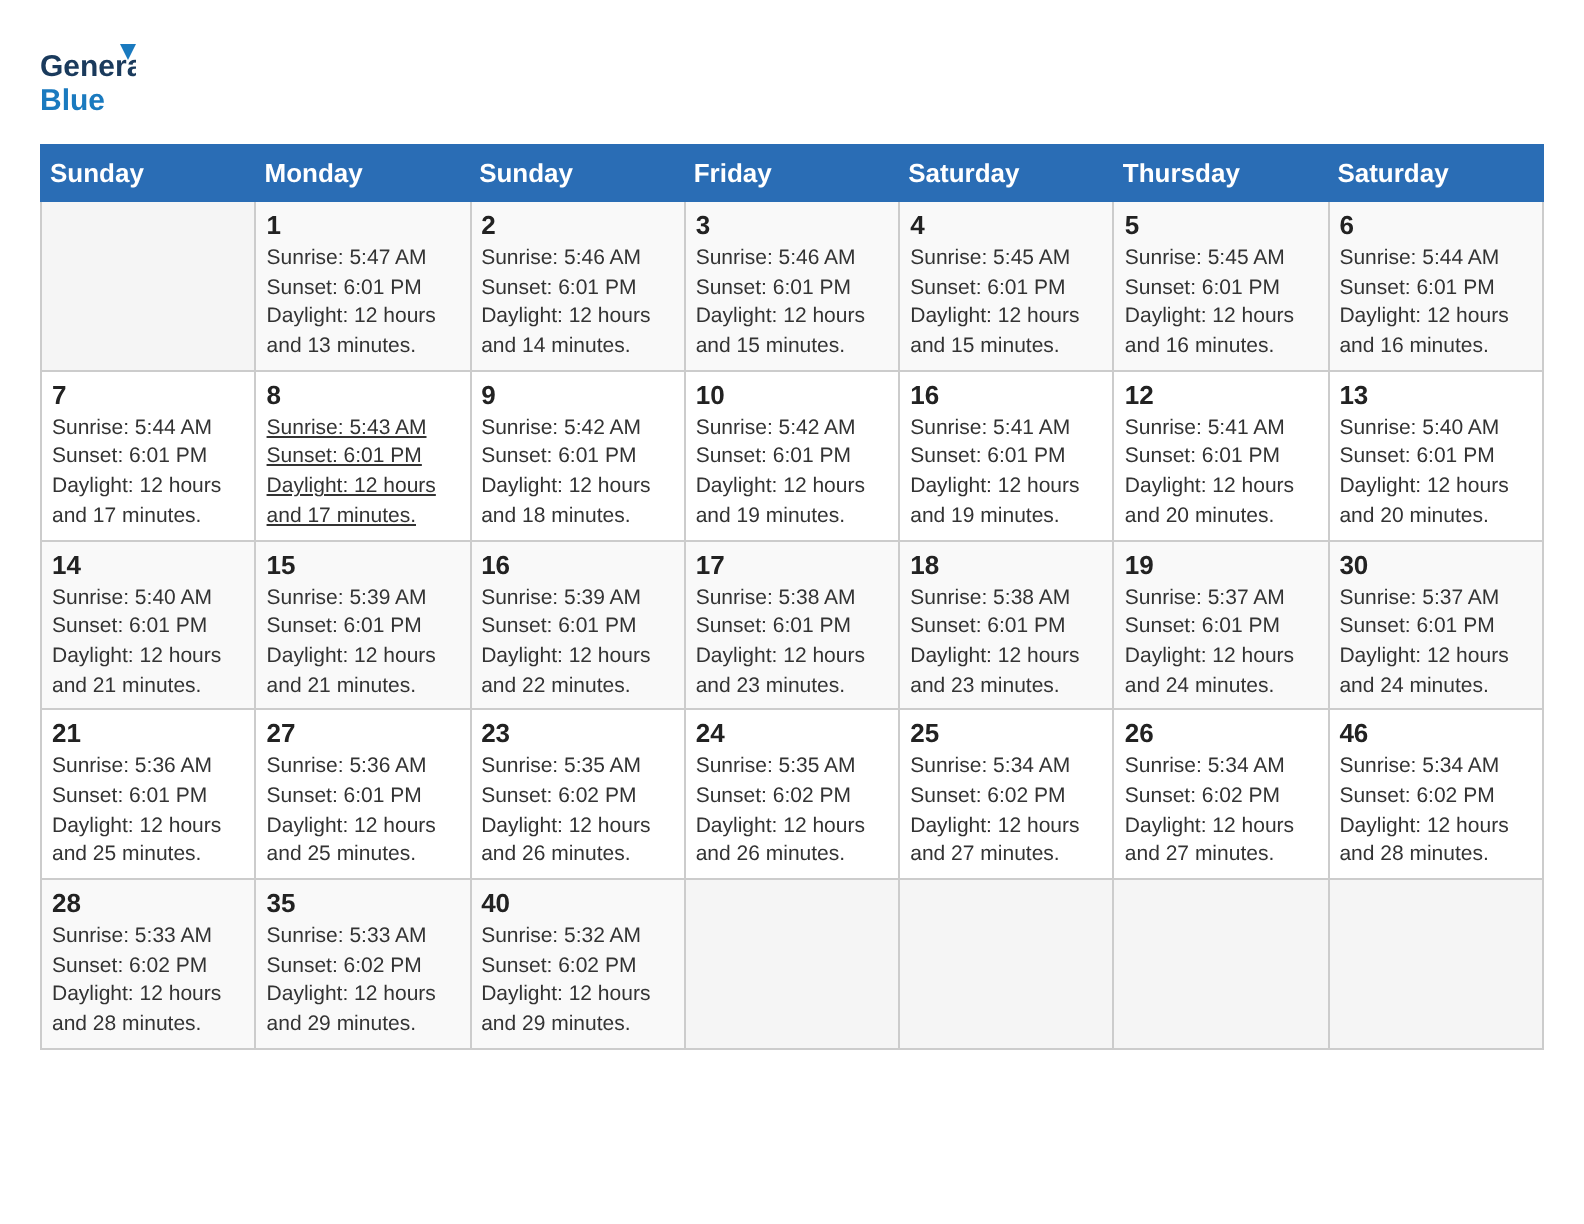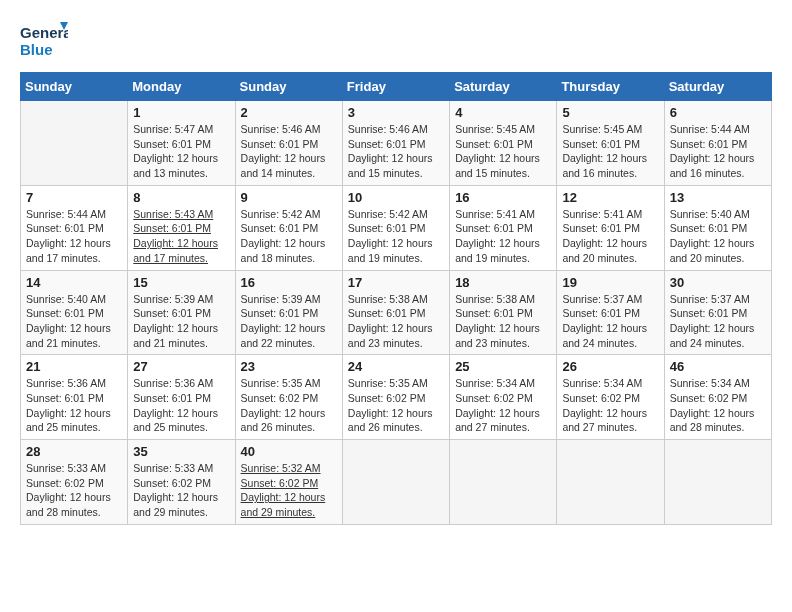--- a/index.html
+++ b/index.html
@@ -316,21 +316,21 @@
         </td>
         <td>
           <span class="day-number">35</span>
           <div class="day-info" style="white-space: pre-line;">Sunrise: 5:33 AM
 Sunset: 6:02 PM
 Daylight: 12 hours
 and 29 minutes.</div>
         </td>
         <td>
           <span class="day-number">40</span>
-          <div class="day-info" style="white-space: pre-line; text-decoration: underline;">Sunrise: 5:32 AM
+          <div class="day-info" style="white-space: pre-line;">Sunrise: 5:32 AM
 Sunset: 6:02 PM
 Daylight: 12 hours
 and 29 minutes.</div>
         </td>
         <td class="empty-cell"></td>
         <td class="empty-cell"></td>
         <td class="empty-cell"></td>
         <td class="empty-cell"></td>
       </tr>
     </tbody>

